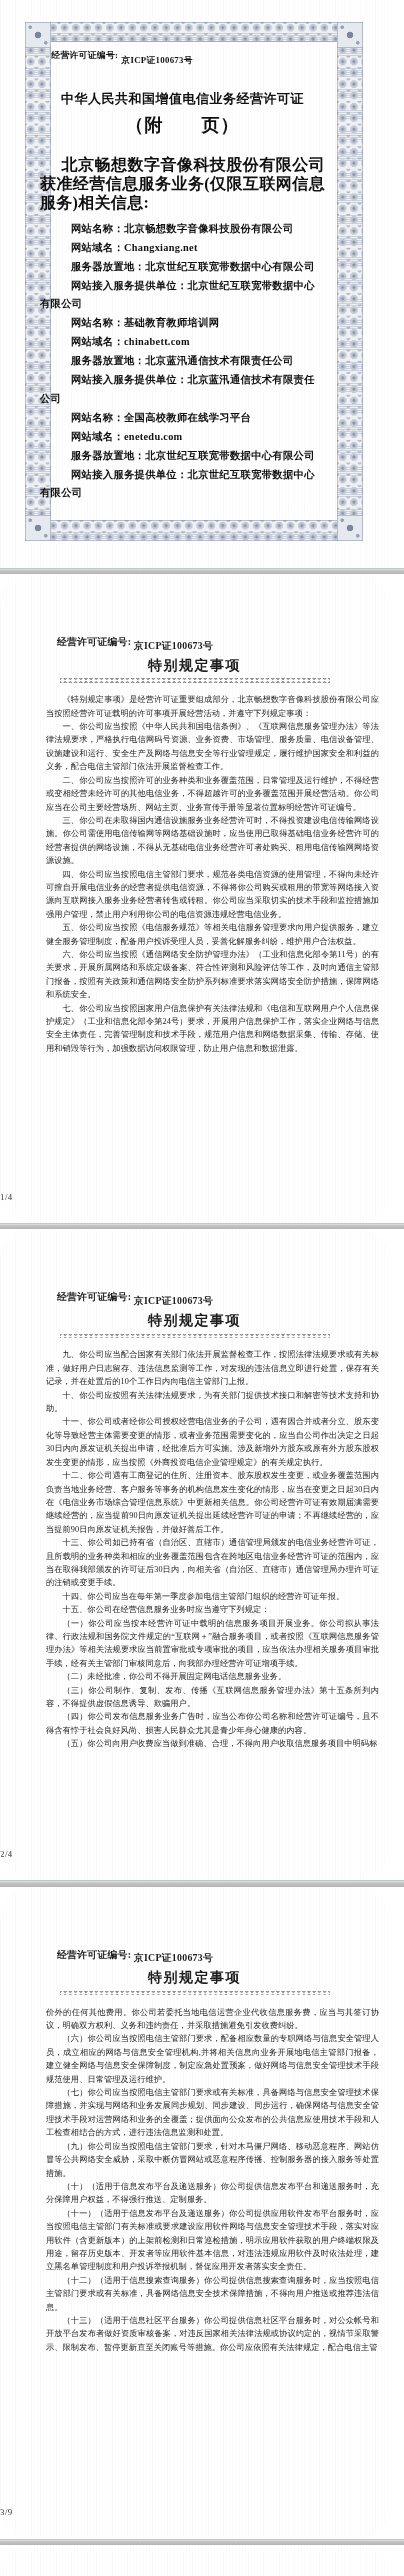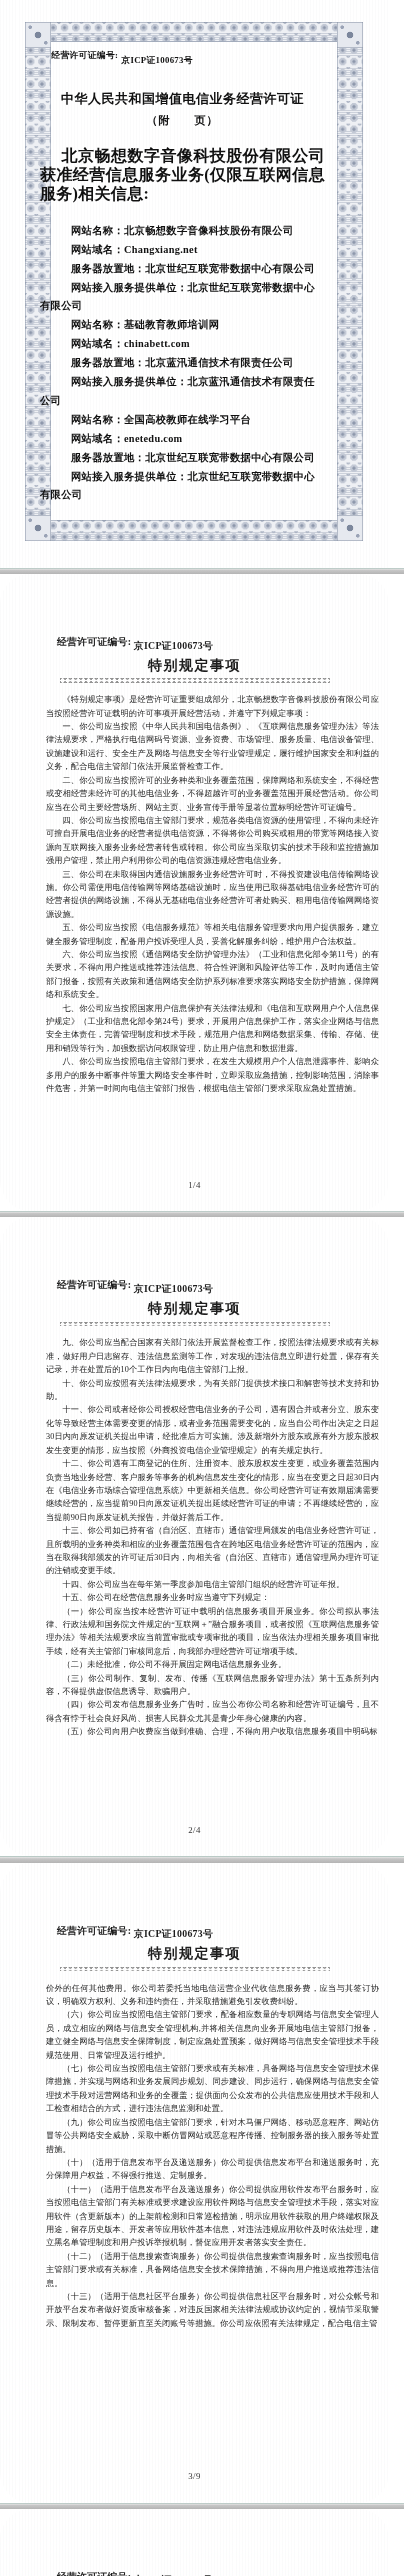--- a/index.html
+++ b/index.html
@@ -48,42 +48,42 @@
       radial-gradient(circle at 80% 80%, #9aa3b6 1.5px, rgba(0,0,0,0) 2.1px),
       #e6e9ef;
     box-shadow:inset 0 0 0 0.5px #828da1;}
   .corner.tl{left:0;top:0;} .corner.tr{right:0;top:0;}
   .corner.bl{left:0;bottom:0;} .corner.br{right:0;bottom:0;}
 
   .cert-content{position:absolute;left:40px;right:64px;top:50px;z-index:2;color:#111;}
   .cert-license{font-size:8.8px;font-weight:700;margin-left:11.3px;letter-spacing:0.3px;}
   .cert-license .num{position:relative;top:5.2px;left:3.1px;font-weight:700;}
   .cert-title{margin-top:28px;text-align:center;font-size:13px;font-weight:700;letter-spacing:0.5px;white-space:nowrap;}
-  .cert-subtitle{margin-top:5.2px;text-align:center;font-size:11px;font-weight:700;letter-spacing:1px;}
+  .cert-subtitle{margin-top:5.2px;text-align:center;font-size:18px;font-weight:700;letter-spacing:1px;}
   .cert-intro{margin-top:17.5px;font-size:16px;font-weight:700;line-height:19px;text-indent:21.6px;text-align:justify;letter-spacing:0.3px;}
-  .cert-entries{margin-top:19px;}
+  .cert-entries{margin-top:8px;}
   .cert-entries p{margin:0 0 0.5px 0;font-size:10.3px;font-weight:700;line-height:18.5px;text-indent:31px;text-align:left;letter-spacing:0.3px;}
 
   
-  .tpage{padding:62px 0 0 0;border-radius:31px;}
+  .tpage{padding:62px 0 12px 0;border-radius:31px;}
   .t-license{margin-left:57px;font-size:9.8px;font-weight:700;letter-spacing:0.3px;line-height:12.4px;}
   .t-license .num{position:relative;top:3.6px;left:2.6px;}
   .t-title{margin:8.2px 0 0 0;text-align:center;font-size:14px;font-weight:700;letter-spacing:1.5px;line-height:17.5px;}
   .zigzag{
     width:270px;height:4.6px;margin:4.1px auto 0 auto;
     background:
       linear-gradient(135deg, #8e8e8e 25%, rgba(0,0,0,0) 25%) 0 0/5.2px 2.6px repeat-x,
       linear-gradient(225deg, #8e8e8e 25%, rgba(0,0,0,0) 25%) 0 0/5.2px 2.6px repeat-x,
       linear-gradient(315deg, #8e8e8e 25%, rgba(0,0,0,0) 25%) 0 2.1px/5.2px 2.6px repeat-x,
       linear-gradient(45deg,  #8e8e8e 25%, rgba(0,0,0,0) 25%) 0 2.1px/5.2px 2.6px repeat-x;
   }
   .t-body{margin:10.3px 46px 0 46px;width:333px;}
   .t-body p{margin:0;font-size:8.2px;line-height:13.4px;letter-spacing:0.1px;text-align:justify;text-indent:16.5px;color:#222;}
   .t-body p.cont{text-indent:0;}
-  .page-no{position:absolute;left:0;right:0;bottom:21.6px;text-align:center;font-size:8.8px;color:#333;letter-spacing:0.5px;}
+  .page-no{position:absolute;left:0;right:0;bottom:21.6px;text-align:left;font-size:8.8px;color:#333;letter-spacing:0.5px;}
 </style>
 </head>
 <body>
 
 <div class="doc">
 
   <div class="page" style="height:568px;">
     <div class="cert-frame">
       <div class="band band-top"></div>
       <div class="band band-bottom"></div>
@@ -122,27 +122,26 @@
 
   <div class="page tpage" style="height:575px;">
     <div class="t-license">
       <span>经营许可证编号:</span><span class="num">京ICP证100673号</span>
     </div>
     <div class="t-title">特别规定事项</div>
     <div class="zigzag"></div>
     <div class="t-body">
         <p>《特别规定事项》是经营许可证重要组成部分，北京畅想数字音像科技股份有限公司应当按照经营许可证载明的许可事项开展经营活动，并遵守下列规定事项：</p>
         <p>一、你公司应当按照《中华人民共和国电信条例》、《互联网信息服务管理办法》等法律法规要求，严格执行电信网码号资源、业务资费、市场管理、服务质量、电信设备管理、设施建设和运行、安全生产及网络与信息安全等行业管理规定，履行维护国家安全和利益的义务，配合电信主管部门依法开展监督检查工作。</p>
-        <p>二、你公司应当按照许可的业务种类和业务覆盖范围，保障网络和系统安全，不得经营或变相经营未经许可的其他电信业务，不得超越许可的业务覆盖范围开展经营活动。你公司应当在公司主要经营场所、网站主页、业务宣传手册等显著位置标明经营许可证编号。</p>
+        <p>二、你公司应当按照许可的业务种类和业务覆盖范围，日常管理及运行维护，不得经营或变相经营未经许可的其他电信业务，不得超越许可的业务覆盖范围开展经营活动。你公司应当在公司主要经营场所、网站主页、业务宣传手册等显著位置标明经营许可证编号。</p>
+        <p>三、你公司在未取得国内通信设施服务业务经营许可时，不得投资建设电信传输网络设施。你公司需使用电信传输网等网络基础设施时，应当使用已取得基础电信业务经营许可的经营者提供的网络设施，不得从无基础电信业务经营许可者处购买、租用电信传输网网络资源设施。</p>
         <p>四、你公司应当按照电信主管部门要求，规范各类电信资源的使用管理，不得向未经许可擅自开展电信业务的经营者提供电信资源，不得将你公司购买或租用的带宽等网络接入资源向互联网接入服务业务经营者转售或转租。你公司应当采取切实的技术手段和监控措施加强用户管理，禁止用户利用你公司的电信资源违规经营电信业务。</p>
-        <p>三、你公司在未取得国内通信设施服务业务经营许可时，不得投资建设电信传输网络设施。你公司需使用电信传输网等网络基础设施时，应当使用已取得基础电信业务经营许可的经营者提供的网络设施，不得从无基础电信业务经营许可者处购买、租用电信传输网网络资源设施。</p>
         <p>五、你公司应当按照《电信服务规范》等相关电信服务管理要求向用户提供服务，建立健全服务管理制度，配备用户投诉受理人员，妥善化解服务纠纷，维护用户合法权益。</p>
-        <p>六、你公司应当按照《通信网络安全防护管理办法》（工业和信息化部令第11号）的有关要求，不得向用户推送或推荐违法信息、符合性评测和风险评估等工作，及时向通信主管部门报备，按照有关政策和通信网络安全防护系列标准要求落实网络安全防护措施，保障网络和系统安全。</p>
+        <p>六、你公司应当按照《通信网络安全防护管理办法》（工业和信息化部令第11号）的有关要求，开展所属网络和系统定级备案、符合性评测和风险评估等工作，及时向通信主管部门报备，按照有关政策和通信网络安全防护系列标准要求落实网络安全防护措施，保障网络和系统安全。</p>
         <p>七、你公司应当按照国家用户信息保护有关法律法规和《电信和互联网用户个人信息保护规定》（工业和信息化部令第24号）要求，开展用户信息保护工作，落实企业网络与信息安全主体责任，完善管理制度和技术手段，规范用户信息和网络数据采集、传输、存储、使用和销毁等行为，加强数据访问权限管理，防止用户信息和数据泄露。</p>
-        <p>八、你公司应当按照电信主管部门要求，在发生大规模用户个人信息泄露事件、影响众多用户的服务中断事件等重大网络安全事件时，立即采取应急措施，控制影响范围，消除事件危害，并第一时间向电信主管部门报告，根据电信主管部门要求采取应急处置措施。</p>
       </div>
     <div class="page-no">1/4</div>
   </div>
 
   <div class="page-divider"></div>
 
   <div class="page tpage" style="height:577px;">
     <div class="t-license">
       <span>经营许可证编号:</span><span class="num">京ICP证100673号</span>
     </div>

